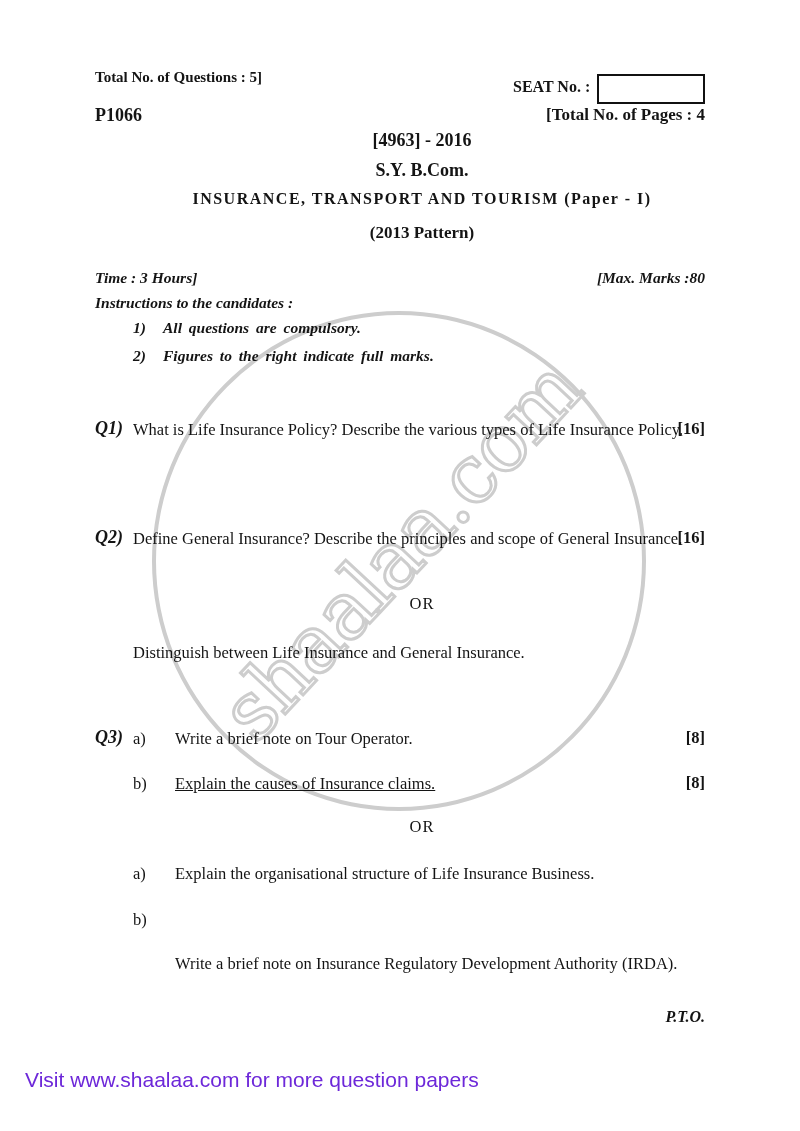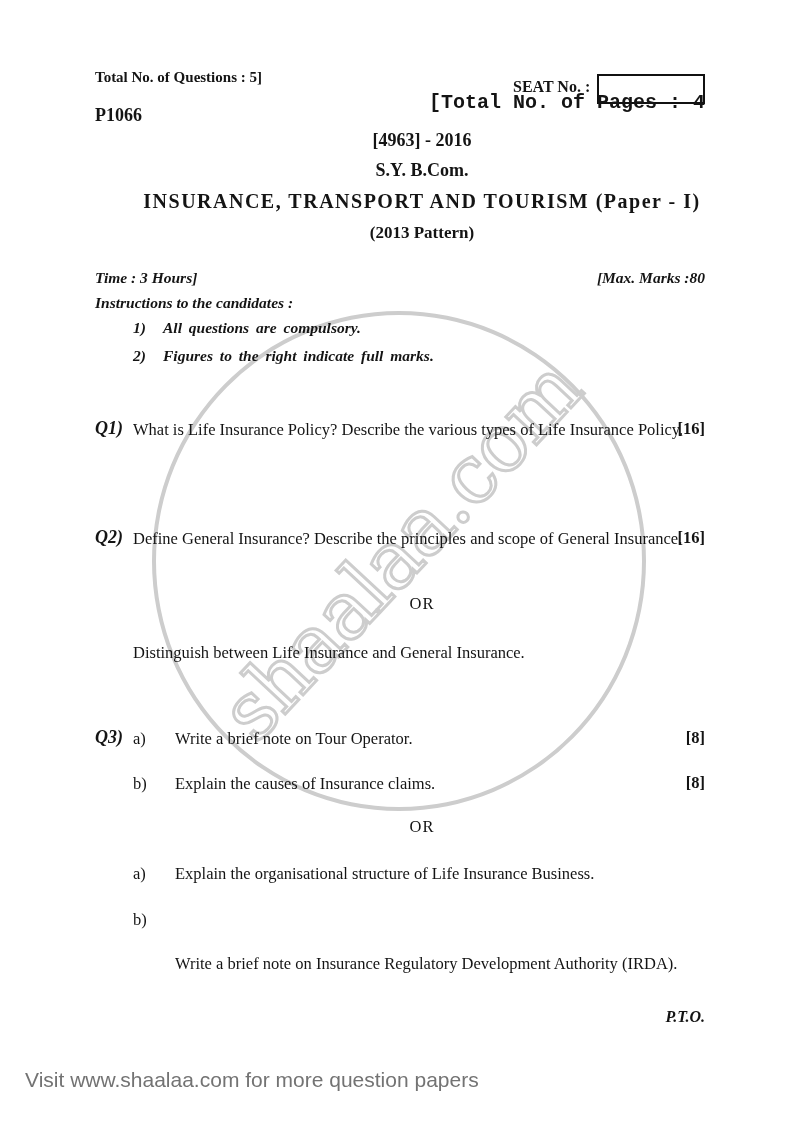--- a/index.html
+++ b/index.html
@@ -46,25 +46,25 @@
   .content{position:absolute;inset:0;z-index:1;}
 
   
   .total-q{left:95px;top:69px;font-size:15px;}
   .seat-label{left:513px;top:78px;font-size:16px;}
   .seat-box{
     left:597px;top:74px;width:104px;height:26px;
     border:2px solid #111;background:#fff;
   }
   .paper-code{left:95px;top:105px;font-size:18px;}
-  .total-pages{right:95px;top:91px;font-size:20px;font-family:Liberation Mono, monospace;}
+  .total-pages{right:95px;top:105px;font-size:17px;}
 
   .exam-code{top:130px;font-size:18px;}
   .course{top:160px;font-size:18px;}
-  .subject{top:190px;font-size:20px;letter-spacing:1.5px;}
+  .subject{top:190px;font-size:16px;letter-spacing:1.5px;}
   .pattern{top:223px;font-size:17px;}
 
   .time{left:95px;top:269px;font-size:15.5px;}
   .max-marks{right:95px;top:269px;font-size:15.5px;}
   .instr-head{left:95px;top:294px;font-size:15.5px;}
   .instr-num{left:133px;font-size:15.5px;}
   .instr-text{left:163px;font-size:15.5px;word-spacing:3px;}
 
   
   .qtext{font-size:16.5px;line-height:23.5px;}
@@ -75,21 +75,21 @@
   .qmarks{
     position:absolute;right:0;bottom:1px;
     font-weight:bold;font-style:normal;
   }
   .or-line{font-size:16.5px;letter-spacing:1px;}
 
   .pto{right:95px;top:1008px;font-size:16px;}
   .site-note{
     left:25px;top:1068px;
     font-family:"Liberation Sans", sans-serif;
-    font-size:21px;color:#737373;
+    font-size:21px;color:#6d28d9;
   }
 </style>
 </head>
 <body>
 
 <div class="page">
 
   <div class="wm-circle"></div>
   <div class="wm-text-wrap">
     <span class="wm-text">shaalaa.com</span>
@@ -131,21 +131,21 @@
     <div class="abs ctr or-line" style="top:594px;">OR</div>
     <div class="abs qtext" style="left:133px;top:641px;width:572px;">Distinguish between Life Insurance and General Insurance.</div>
 
     <div class="abs qlabel bi" style="left:95px;top:727px;">Q3)</div>
     <div class="abs qtext" style="left:133px;top:727px;">a)</div>
     <div class="abs qbody qtext" style="left:175px;top:727px;width:530px;">
       <span>Write a brief note on Tour Operator.</span>
       <span class="qmarks qtext">[8]</span>
     </div>
     <div class="abs qtext" style="left:133px;top:772px;">b)</div>
-    <div class="abs qbody qtext" style="left:175px;top:772px;width:530px;">
+    <div class="abs qbody qtext" style="left:175px;top:772px;width:530px;text-decoration:underline;">
       <span>Explain the causes of Insurance claims.</span>
       <span class="qmarks qtext">[8]</span>
     </div>
     <div class="abs ctr or-line" style="top:817px;">OR</div>
     <div class="abs qtext" style="left:133px;top:862px;">a)</div>
     <div class="abs qtext" style="left:175px;top:862px;width:530px;">Explain the organisational structure of Life Insurance Business.</div>
     <div class="abs qtext" style="left:133px;top:908px;">b)</div>
     <div class="abs qbody qtext" style="left:175px;top:952px;width:530px;">Write a brief note on Insurance Regulatory Development Authority (IRDA).</div>
 
     <div class="abs pto bi">P.T.O.</div>

